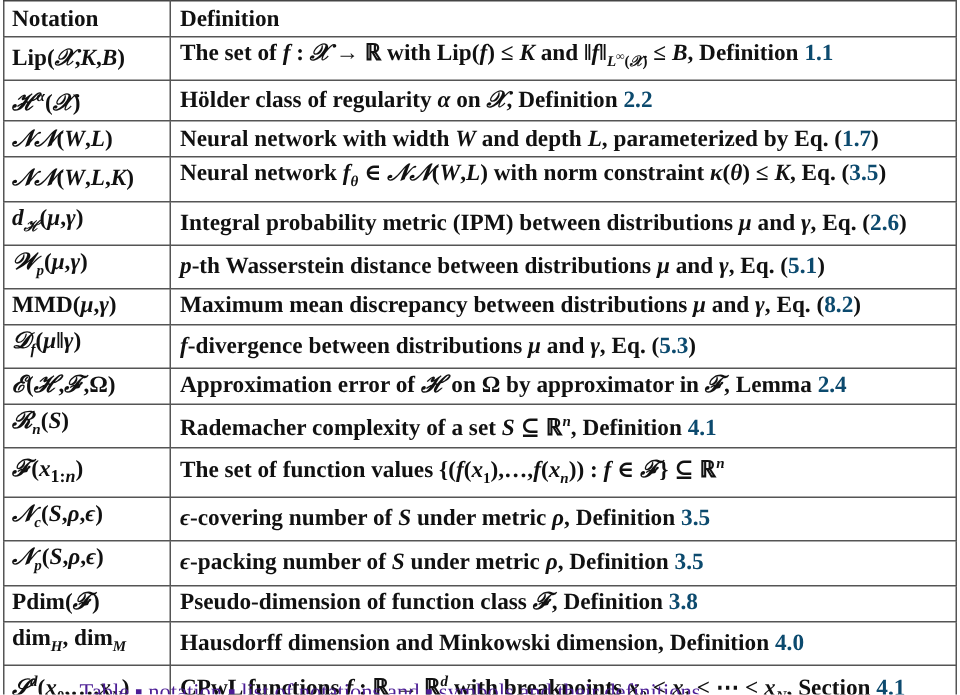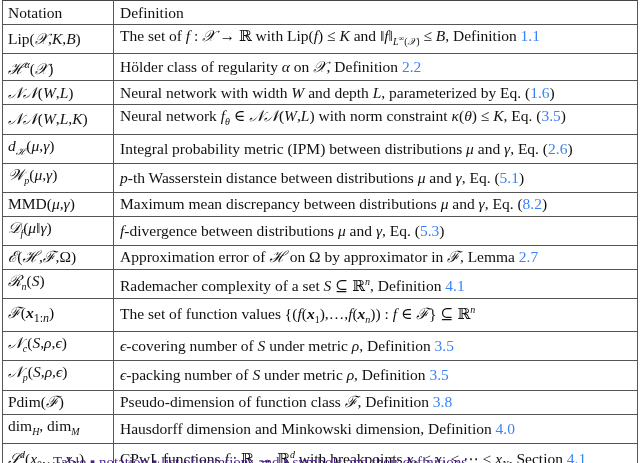--- a/index.html
+++ b/index.html
@@ -22,31 +22,31 @@
     width: 635px;
     border-collapse: collapse;
     table-layout: fixed;
     font-size: 15.5px;
   }
   .notation-table td, .notation-table th {
     border: 1px solid #555555;
     height: 23.1px;
     padding: 0 0 0 5px;
     text-align: left;
-    font-weight: normal;
+    font-weight: bold;
     white-space: nowrap;
     overflow: hidden;
     line-height: 22px;
   }
   .notation-table tr:first-child th { border-top: 1.5px solid #444; }
   .notation-table tr:last-child td { border-bottom: 1.5px solid #444; }
   .col-notation { width: 105px; }
   .col-def { width: 524px; padding-left: 6px !important; }
   .m { font-style: italic; }
-  .ref { color: #3b82f6; }
+  .ref { color: #0c4a6e; }
   .caption {
     position: absolute;
     left: 0;
     top: 452px;
     width: 520px;
     text-align: center;
     font-size: 15px;
     height: 11px;
     overflow: hidden;
     line-height: 20px;
@@ -72,21 +72,21 @@
     <td class="col-def">The set of <span class="m">f</span> : <span class="m">𝒳</span> → ℝ with Lip(<span class="m">f</span>) ≤ <span class="m">K</span> and ‖<span class="m">f</span>‖<sub style="font-size:10px"><span class="m">L</span><sup style="font-size:8px">∞</sup>(<span class="m">𝒳</span>)</sub> ≤ <span class="m">B</span>, Definition <span class="ref">1.1</span></td>
   </tr>
 
   <tr>
     <td class="col-notation"><span class="m">ℋ</span><sup style="font-size:10px" class="m">α</sup>(<span class="m">𝒳</span>)</td>
     <td class="col-def">Hölder class of regularity <span class="m">α</span> on <span class="m">𝒳</span>, Definition <span class="ref">2.2</span></td>
   </tr>
 
   <tr>
     <td class="col-notation"><span class="m">𝒩𝒩</span>(<span class="m">W</span>,<span class="m">L</span>)</td>
-    <td class="col-def">Neural network with width <span class="m">W</span> and depth <span class="m">L</span>, parameterized by Eq. (<span class="ref">1.6</span>)</td>
+    <td class="col-def">Neural network with width <span class="m">W</span> and depth <span class="m">L</span>, parameterized by Eq. (<span class="ref">1.7</span>)</td>
   </tr>
 
   <tr>
     <td class="col-notation"><span class="m">𝒩𝒩</span>(<span class="m">W</span>,<span class="m">L</span>,<span class="m">K</span>)</td>
     <td class="col-def">Neural network <span class="m">f<sub style="font-size:10px">θ</sub></span> ∈ <span class="m">𝒩𝒩</span>(<span class="m">W</span>,<span class="m">L</span>) with norm constraint <span class="m">κ</span>(<span class="m">θ</span>) ≤ <span class="m">K</span>, Eq. (<span class="ref">3.5</span>)</td>
   </tr>
 
   <tr>
     <td class="col-notation"><span class="m">d</span><sub style="font-size:10px" class="m">ℋ</sub>(<span class="m">μ</span>,<span class="m">γ</span>)</td>
     <td class="col-def">Integral probability metric (IPM) between distributions <span class="m">μ</span> and <span class="m">γ</span>, Eq. (<span class="ref">2.6</span>)</td>
@@ -102,21 +102,21 @@
     <td class="col-def">Maximum mean discrepancy between distributions <span class="m">μ</span> and <span class="m">γ</span>, Eq. (<span class="ref">8.2</span>)</td>
   </tr>
 
   <tr>
     <td class="col-notation"><span class="m">𝒟</span><sub style="font-size:10px" class="m">f</sub>(<span class="m">μ</span>‖<span class="m">γ</span>)</td>
     <td class="col-def"><span class="m">f</span>-divergence between distributions <span class="m">μ</span> and <span class="m">γ</span>, Eq. (<span class="ref">5.3</span>)</td>
   </tr>
 
   <tr>
     <td class="col-notation"><span class="m">ℰ</span>(<span class="m">ℋ</span>,<span class="m">ℱ</span>,Ω)</td>
-    <td class="col-def">Approximation error of <span class="m">ℋ</span> on Ω by approximator in <span class="m">ℱ</span>, Lemma <span class="ref">2.7</span></td>
+    <td class="col-def">Approximation error of <span class="m">ℋ</span> on Ω by approximator in <span class="m">ℱ</span>, Lemma <span class="ref">2.4</span></td>
   </tr>
 
   <tr>
     <td class="col-notation"><span class="m">ℛ</span><sub style="font-size:10px" class="m">n</sub>(<span class="m">S</span>)</td>
     <td class="col-def">Rademacher complexity of a set <span class="m">S</span> ⊆ ℝ<sup style="font-size:10px" class="m">n</sup>, Definition <span class="ref">4.1</span></td>
   </tr>
 
   <tr>
     <td class="col-notation"><span class="m">ℱ</span>(<b class="m">x</b><sub style="font-size:12px">1:<span class="m">n</span></sub>)</td>
     <td class="col-def">The set of function values {(<span class="m">f</span>(<b class="m">x</b><sub style="font-size:10px">1</sub>),…,<span class="m">f</span>(<b class="m">x</b><sub style="font-size:10px" class="m">n</sub>)) : <span class="m">f</span> ∈ <span class="m">ℱ</span>} ⊆ ℝ<sup style="font-size:10px" class="m">n</sup></td>

